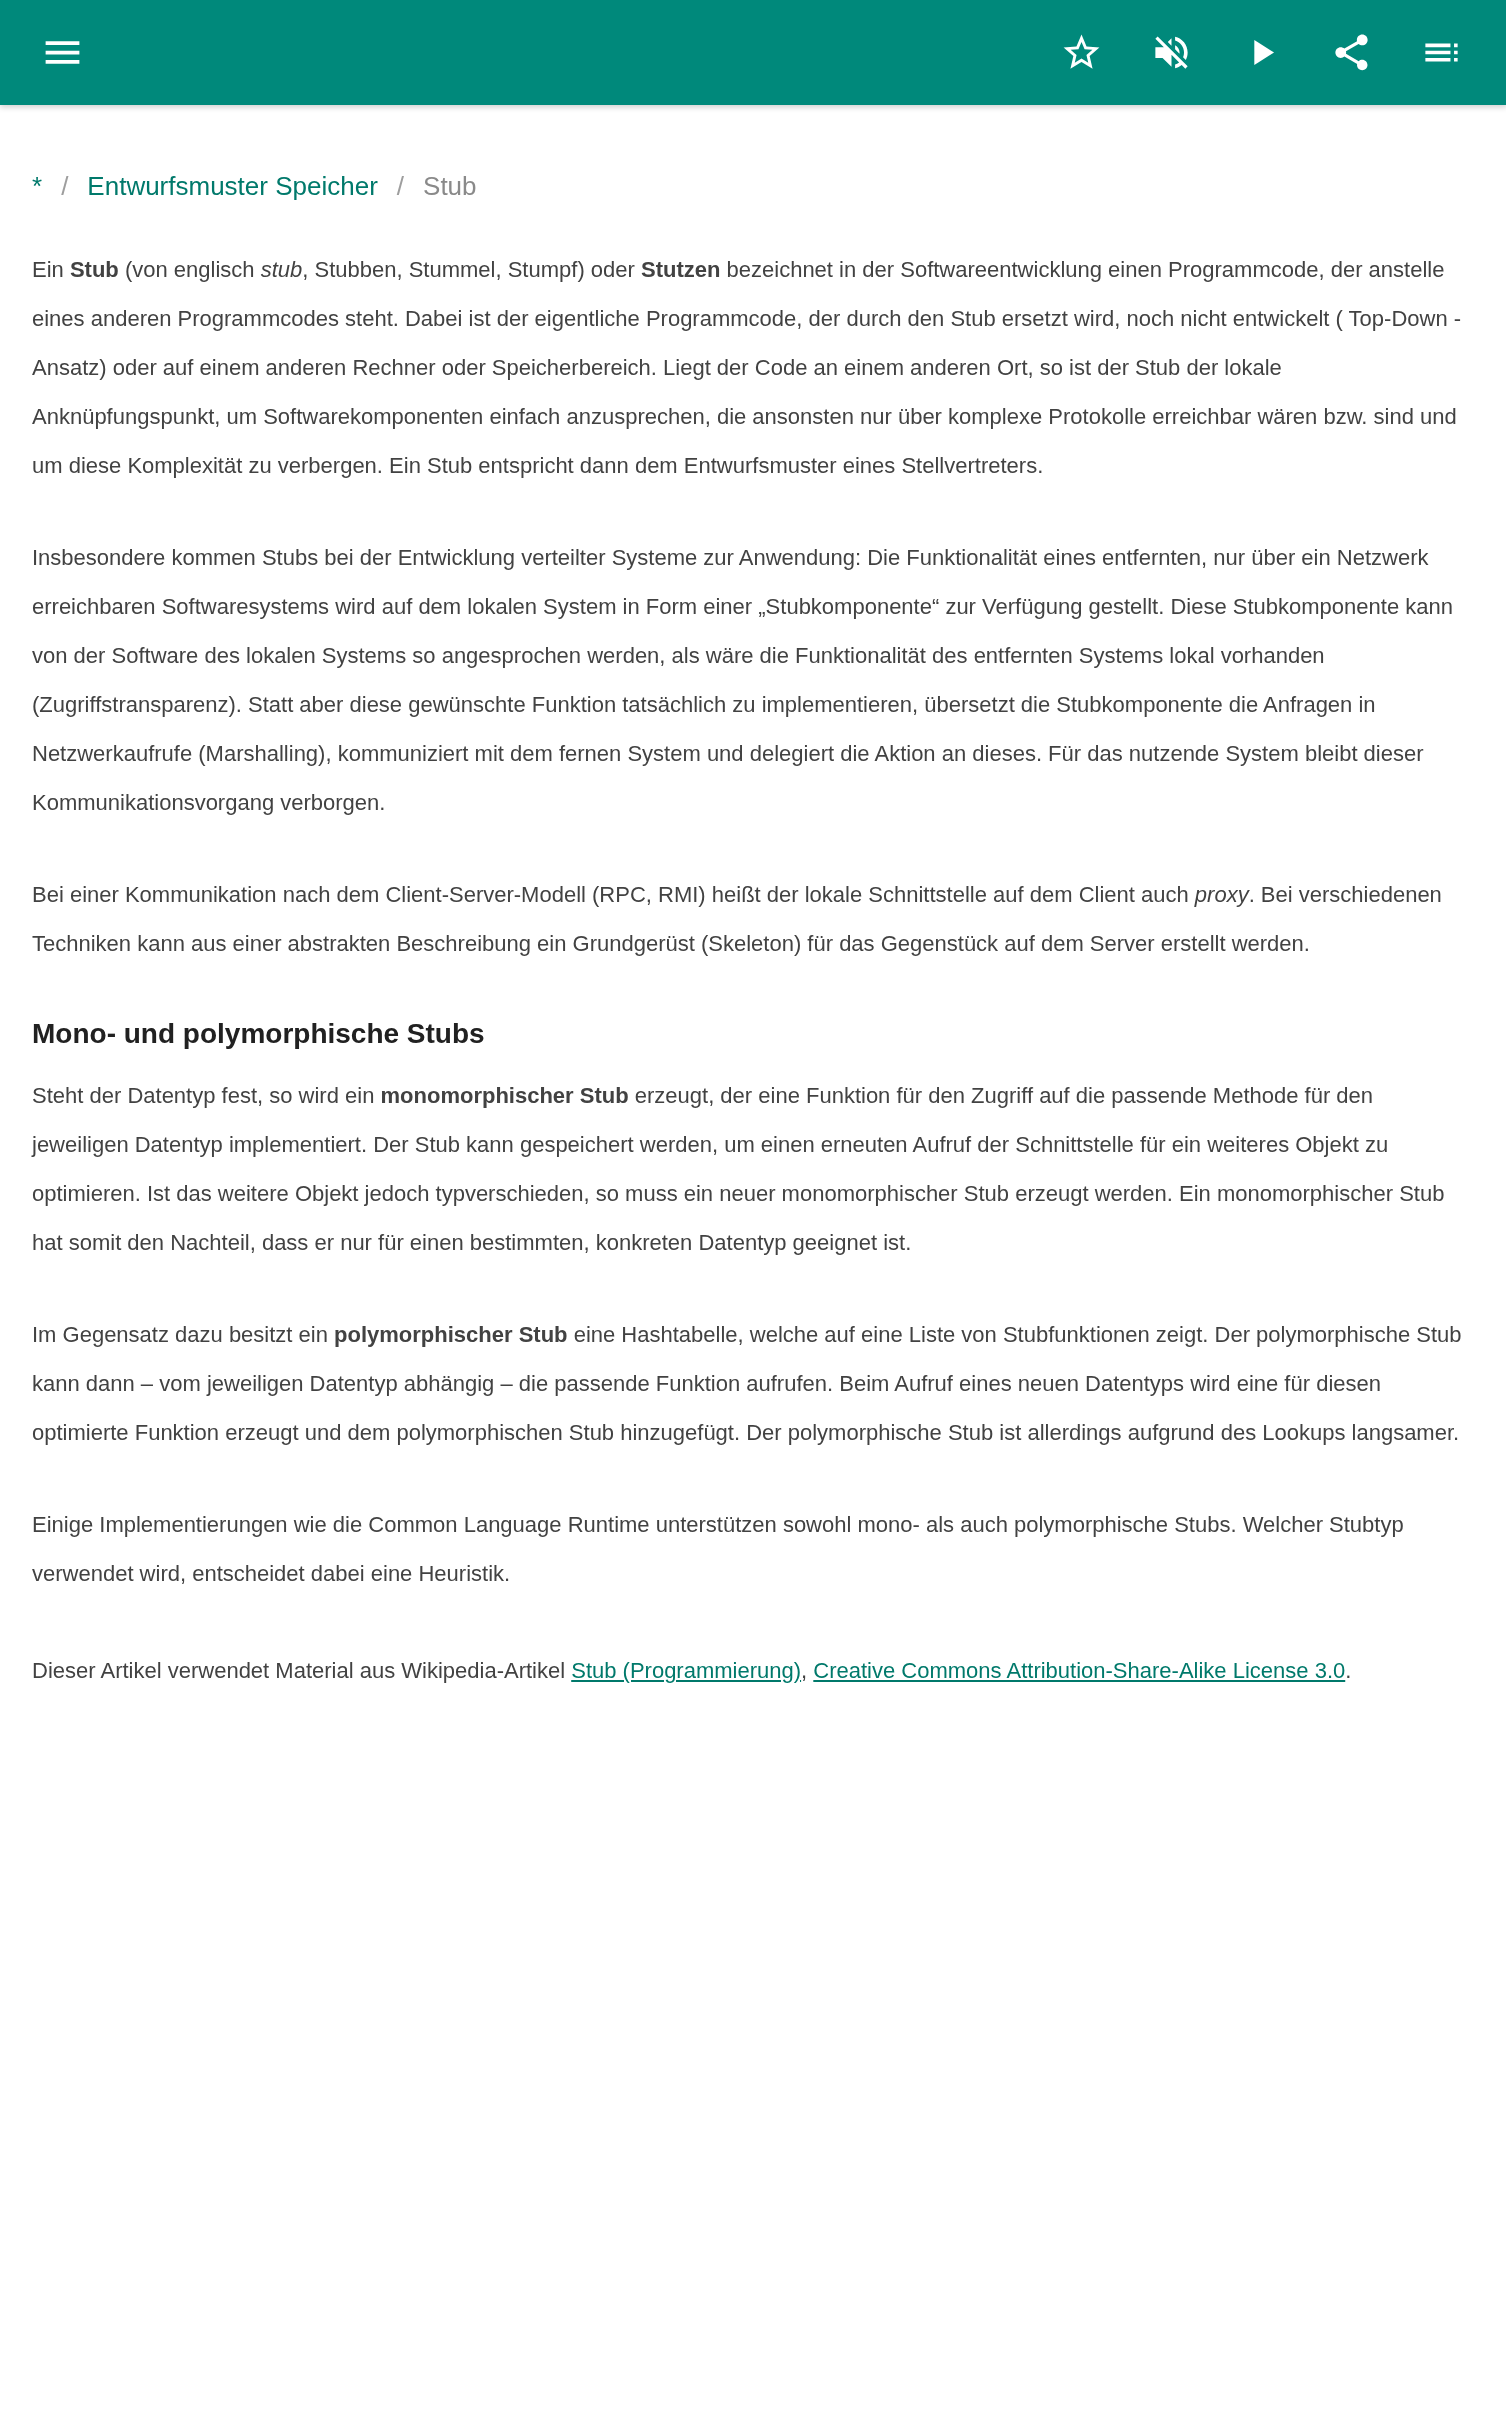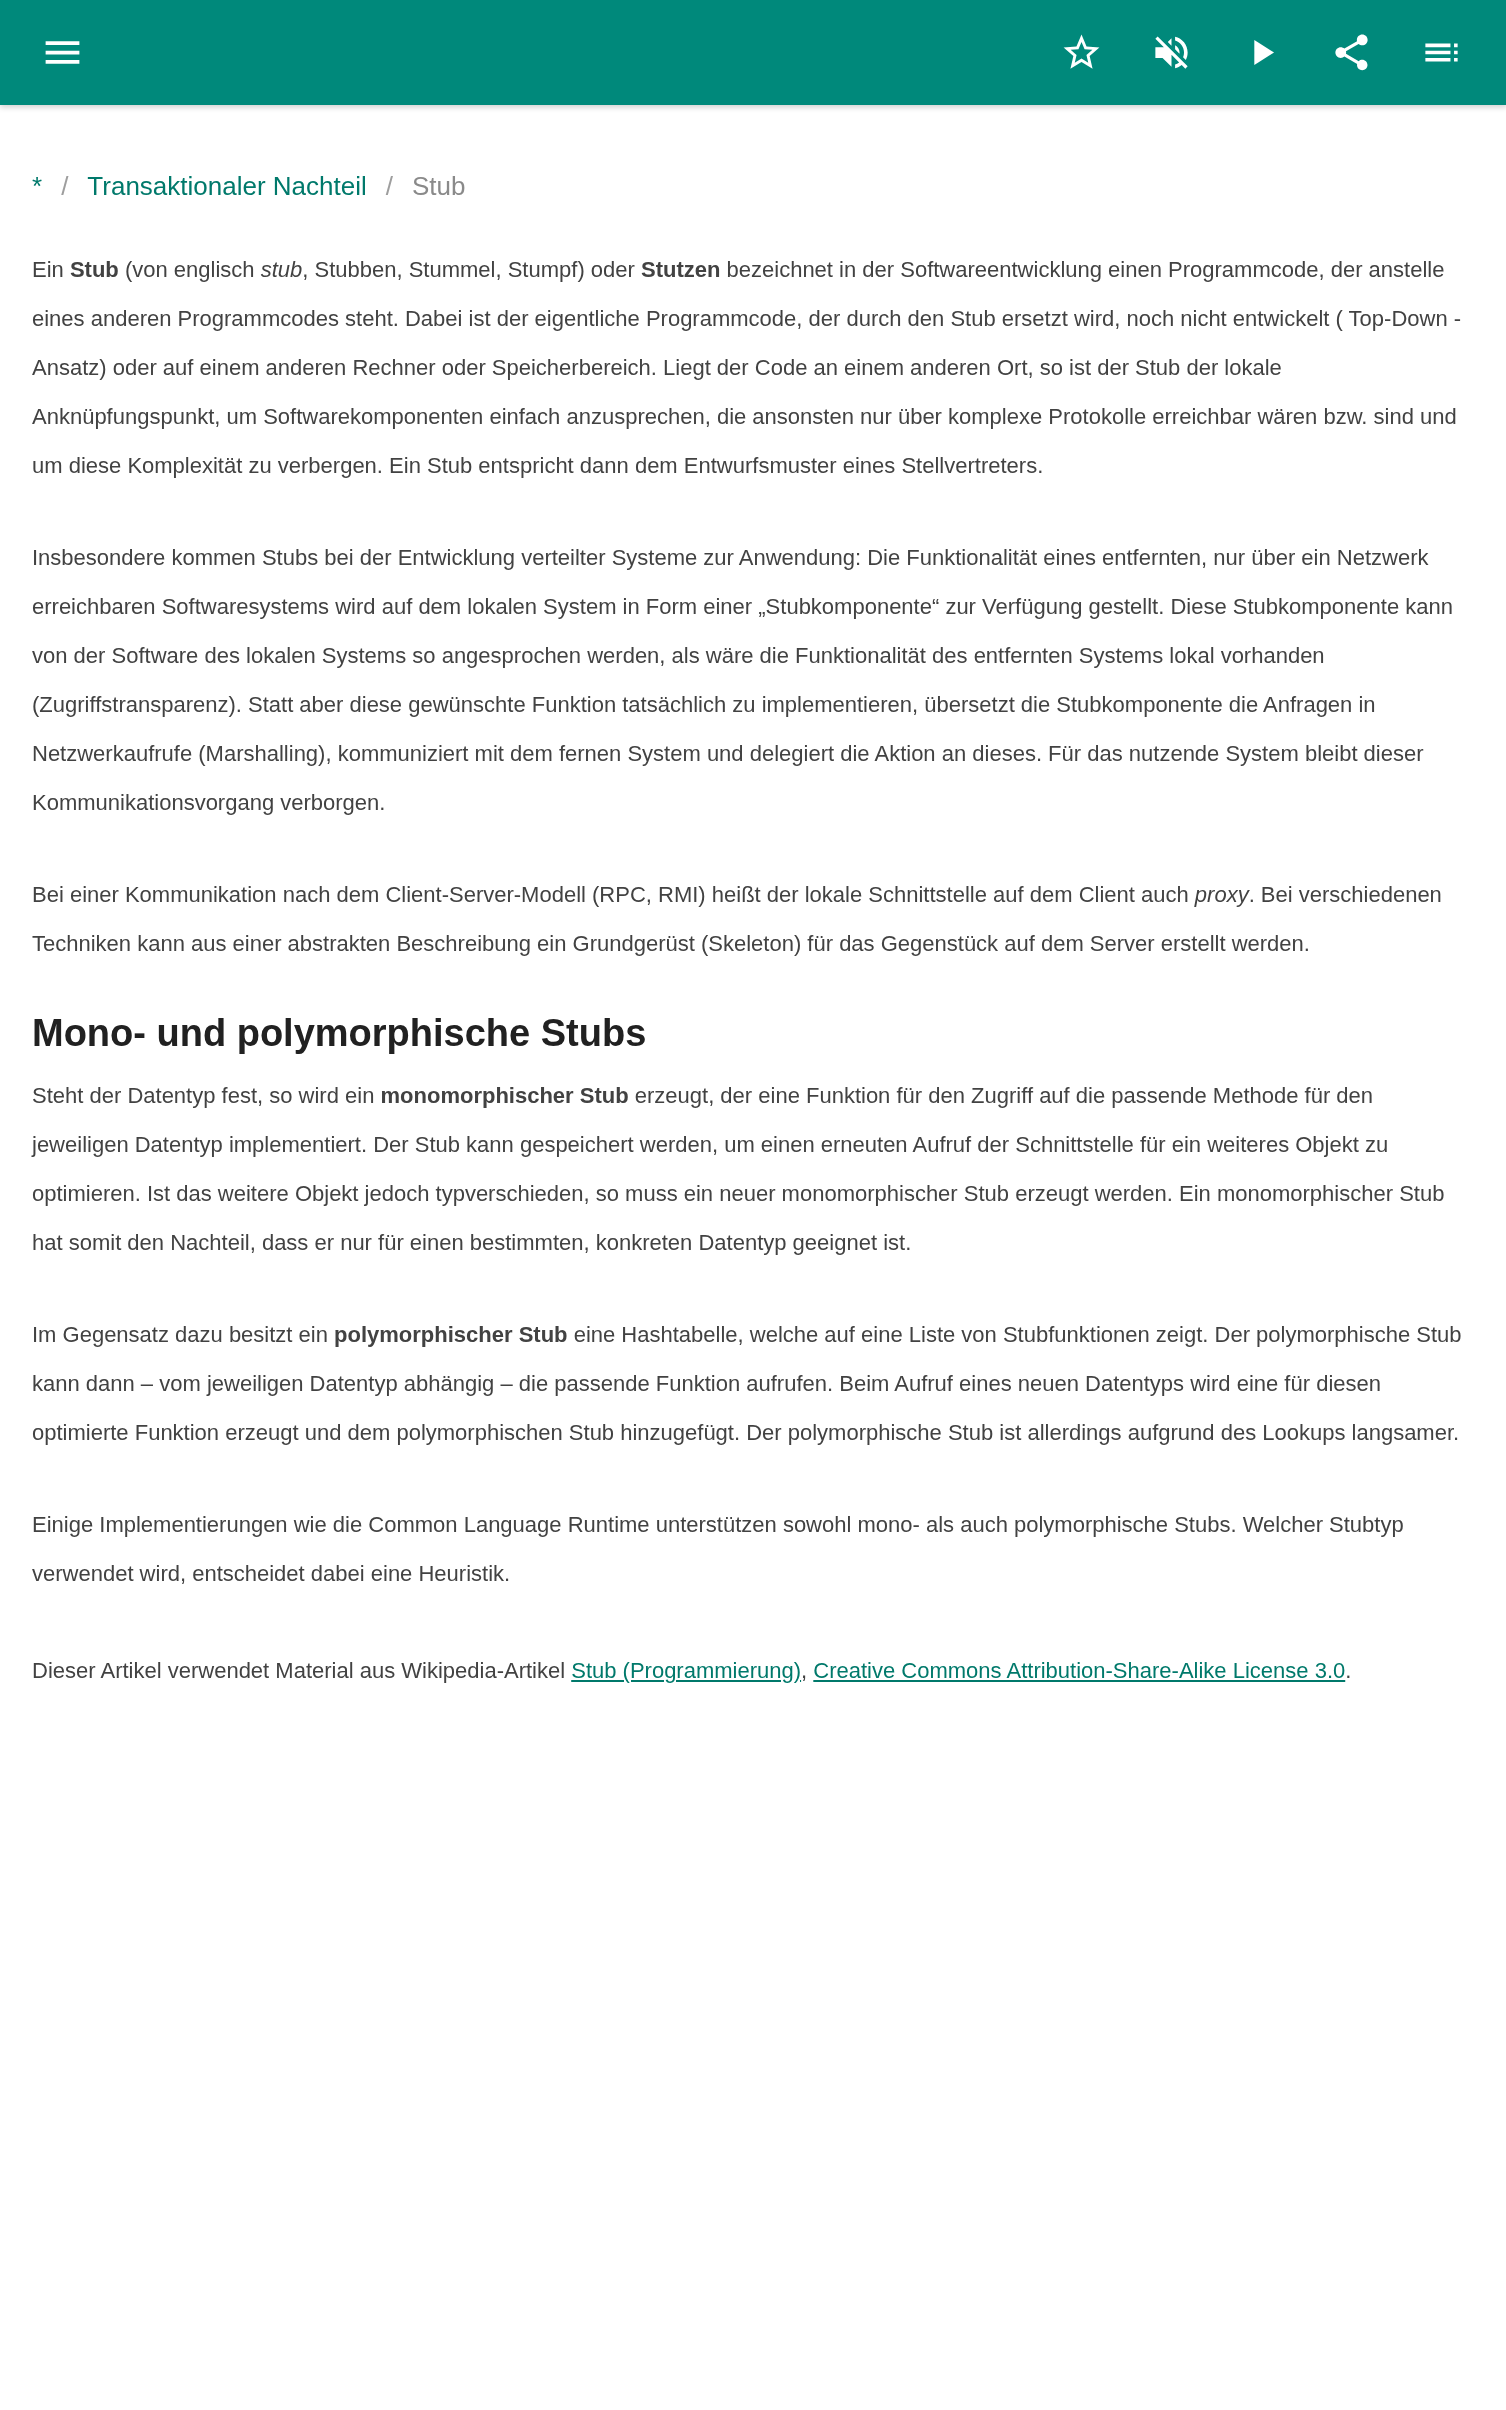--- a/index.html
+++ b/index.html
@@ -51,21 +51,21 @@
   .breadcrumb .current {
     color: #8A8A8A;
   }
   .article p {
     font-size: 22px;
     line-height: 49px;
     color: #424242;
     margin: 0 0 43px 0;
   }
   .article h2 {
-    font-size: 38px;
+    font-size: 28px;
     line-height: 45px;
     font-weight: 700;
     color: #212121;
     margin: 5.6px 0 15px 0;
   }
   .article .attribution {
     margin-top: 48px;
   }
   .inline-link {
     color: #00796B;
@@ -108,21 +108,21 @@
       <path d="M3 9h14V7H3v2zm0 4h14v-2H3v2zm0 4h14v-2H3v2zm16 0h2v-2h-2v2zm0-10v2h2V7h-2zm0 6h2v-2h-2v2z"></path>
     </svg>
   </button>
 </header>
 
 <div class="content">
 
   <nav class="breadcrumb">
     <a>*</a>
     <span class="sep">/</span>
-    <a>Transaktionaler Nachteil</a>
+    <a>Entwurfsmuster Speicher</a>
     <span class="sep">/</span>
     <span class="current">Stub</span>
   </nav>
 
   <article class="article">
     <p><span>Ein </span><span style="font-weight: 700;">Stub</span><span> (von englisch </span><span style="font-style: italic;">stub</span><span>, Stubben, Stummel, Stumpf) oder </span><span style="font-weight: 700;">Stutzen</span><span> bezeichnet in der Softwareentwicklung einen Programmcode, der anstelle eines anderen Programmcodes steht. Dabei ist der eigentliche Programmcode, der durch den Stub ersetzt wird, noch nicht entwickelt ( Top-Down -Ansatz) oder auf einem anderen Rechner oder Speicherbereich. Liegt der Code an einem anderen Ort, so ist der Stub der lokale Anknüpfungspunkt, um Softwarekomponenten einfach anzusprechen, die ansonsten nur über komplexe Protokolle erreichbar wären bzw. sind und um diese Komplexität zu verbergen. Ein Stub entspricht dann dem Entwurfsmuster eines Stellvertreters.</span></p>
     <p><span>Insbesondere kommen Stubs bei der Entwicklung verteilter Systeme zur Anwendung: Die Funktionalität eines entfernten, nur über ein Netzwerk erreichbaren Softwaresystems wird auf dem lokalen System in Form einer „Stubkomponente“ zur Verfügung gestellt. Diese Stubkomponente kann von der Software des lokalen Systems so angesprochen werden, als wäre die Funktionalität des entfernten Systems lokal vorhanden (Zugriffstransparenz). Statt aber diese gewünschte Funktion tatsächlich zu implementieren, übersetzt die Stubkomponente die Anfragen in Netzwerkaufrufe (Marshalling), kommuniziert mit dem fernen System und delegiert die Aktion an dieses. Für das nutzende System bleibt dieser Kommunikationsvorgang verborgen.</span></p>
     <p><span>Bei einer Kommunikation nach dem Client-Server-Modell (RPC, RMI) heißt der lokale Schnittstelle auf dem Client auch </span><span style="font-style: italic;">proxy</span><span>. Bei verschiedenen Techniken kann aus einer abstrakten Beschreibung ein Grundgerüst (Skeleton) für das Gegenstück auf dem Server erstellt werden.</span></p>
     <h2>Mono- und polymorphische Stubs</h2>
     <p><span>Steht der Datentyp fest, so wird ein </span><span style="font-weight: 700;">monomorphischer Stub</span><span> erzeugt, der eine Funktion für den Zugriff auf die passende Methode für den jeweiligen Datentyp implementiert. Der Stub kann gespeichert werden, um einen erneuten Aufruf der Schnittstelle für ein weiteres Objekt zu optimieren. Ist das weitere Objekt jedoch typverschieden, so muss ein neuer monomorphischer Stub erzeugt werden. Ein monomorphischer Stub hat somit den Nachteil, dass er nur für einen bestimmten, konkreten Datentyp geeignet ist.</span></p>

